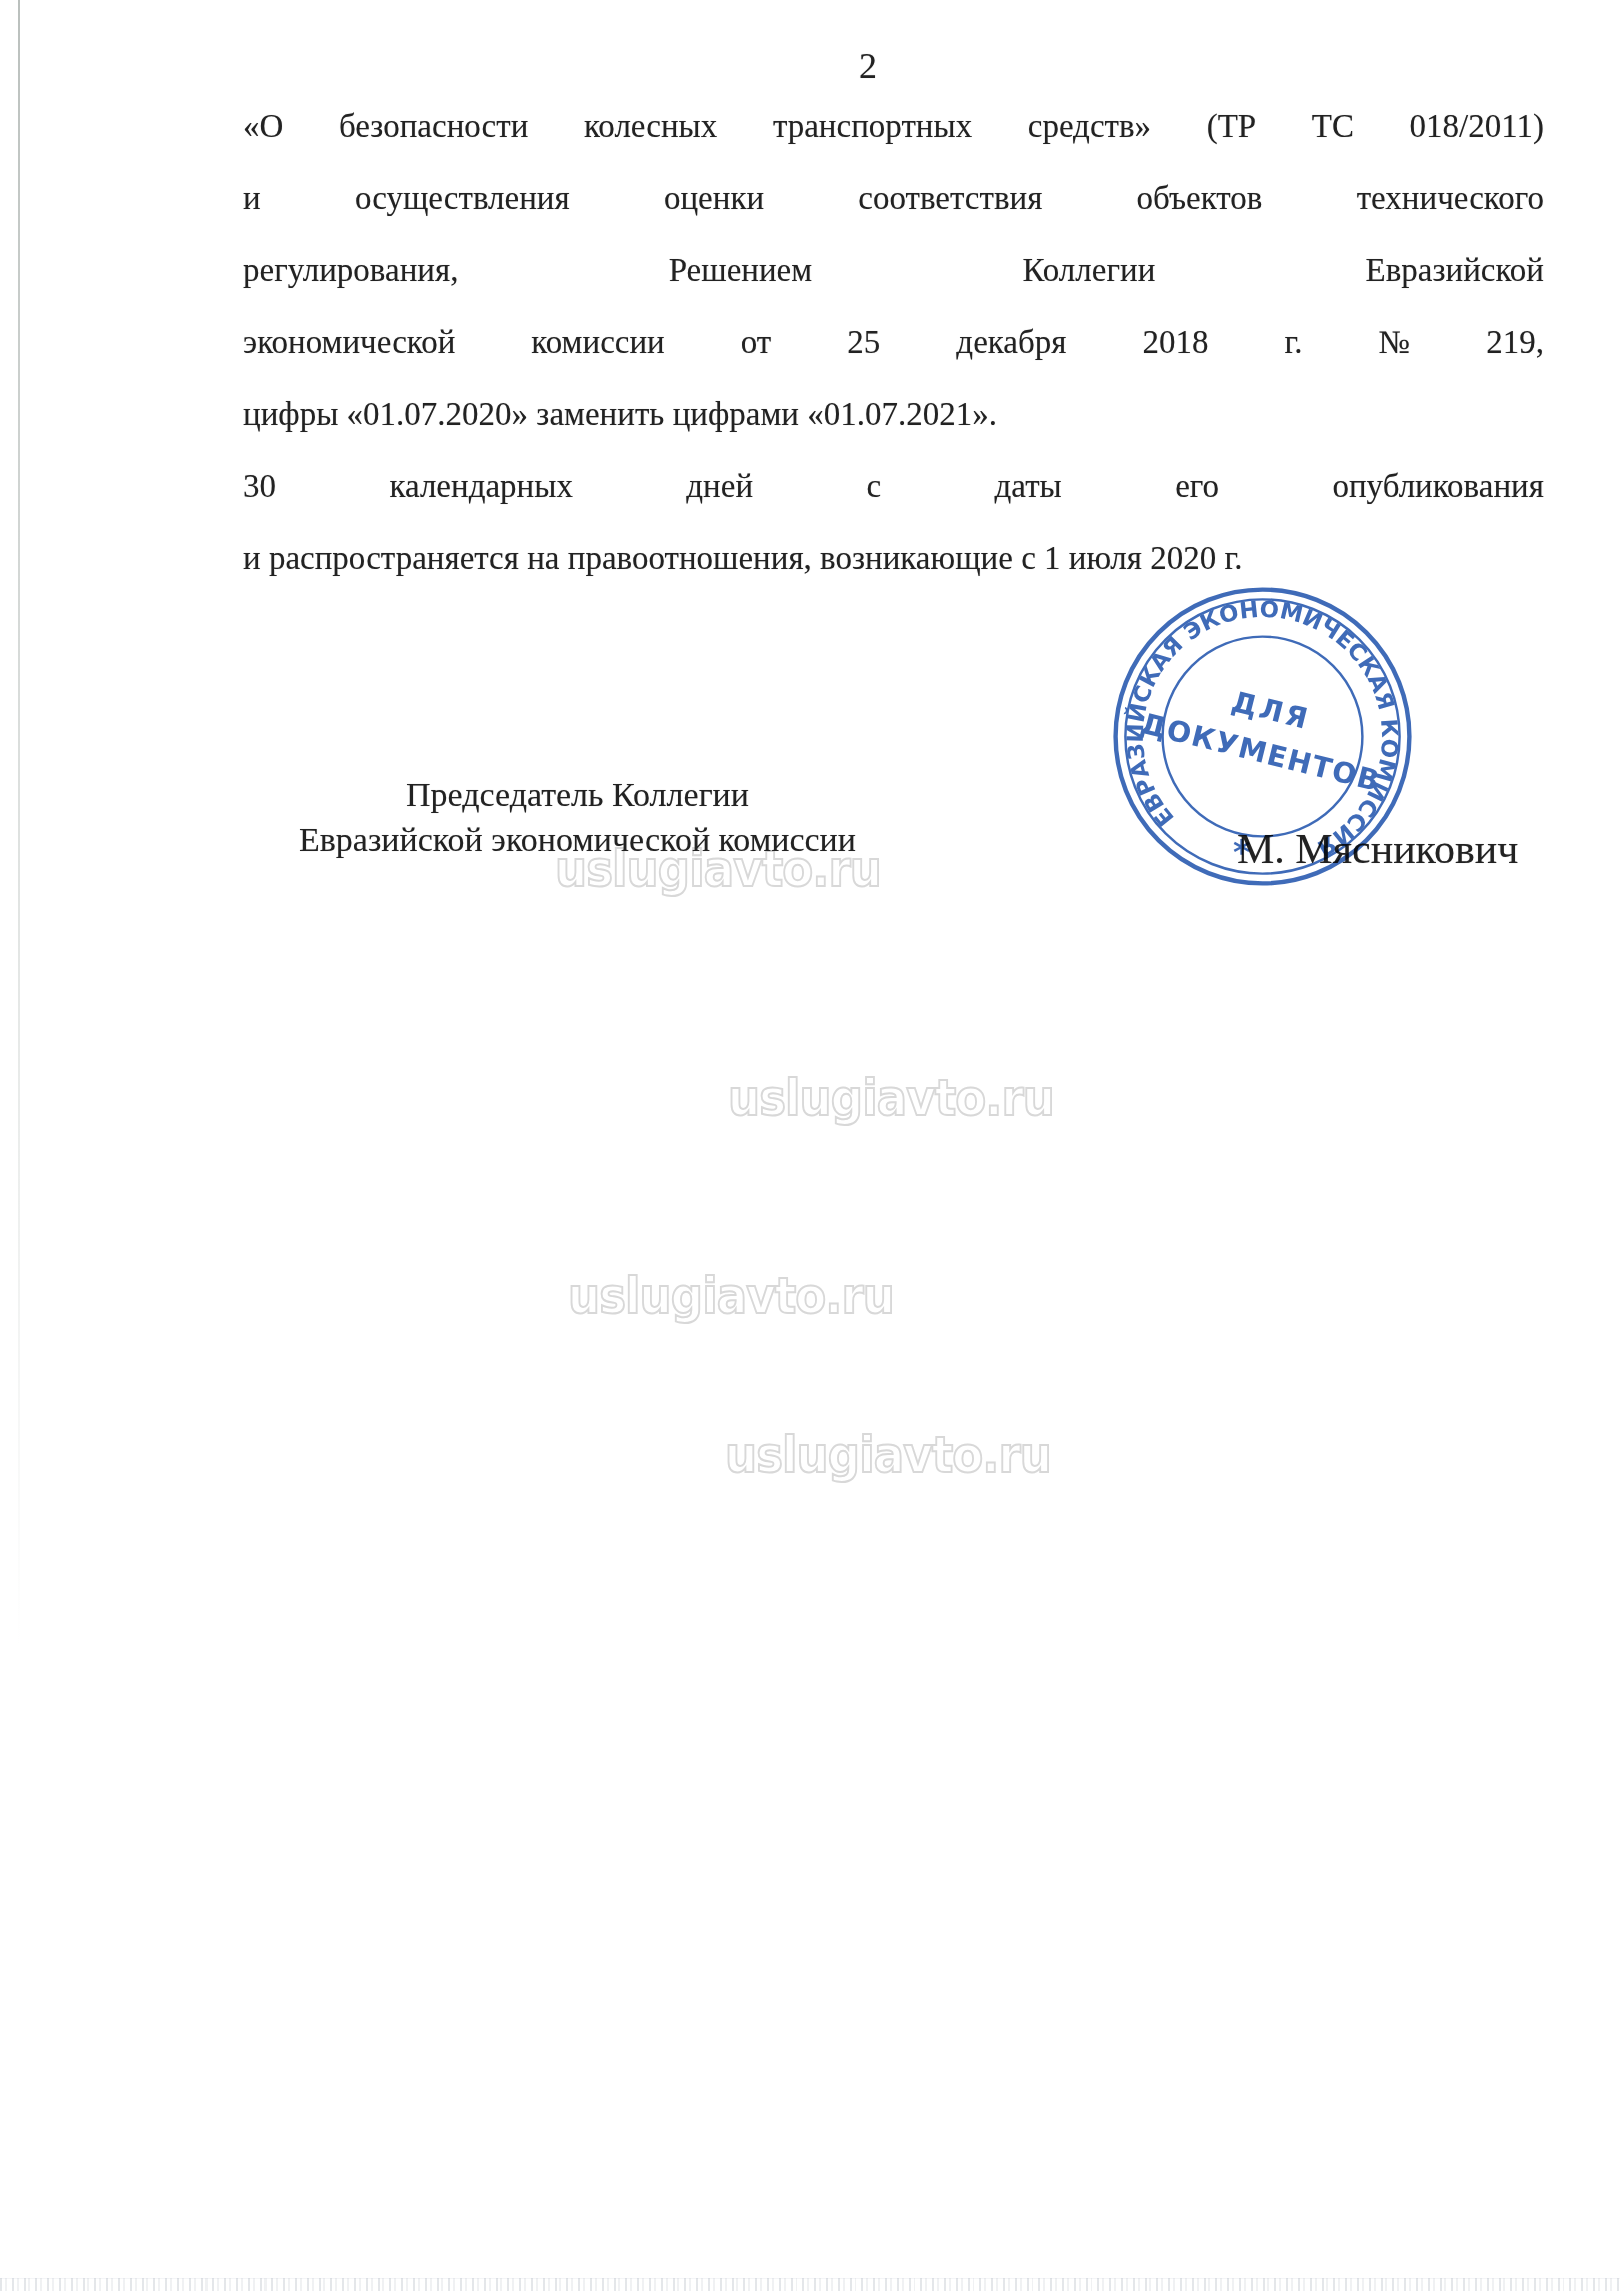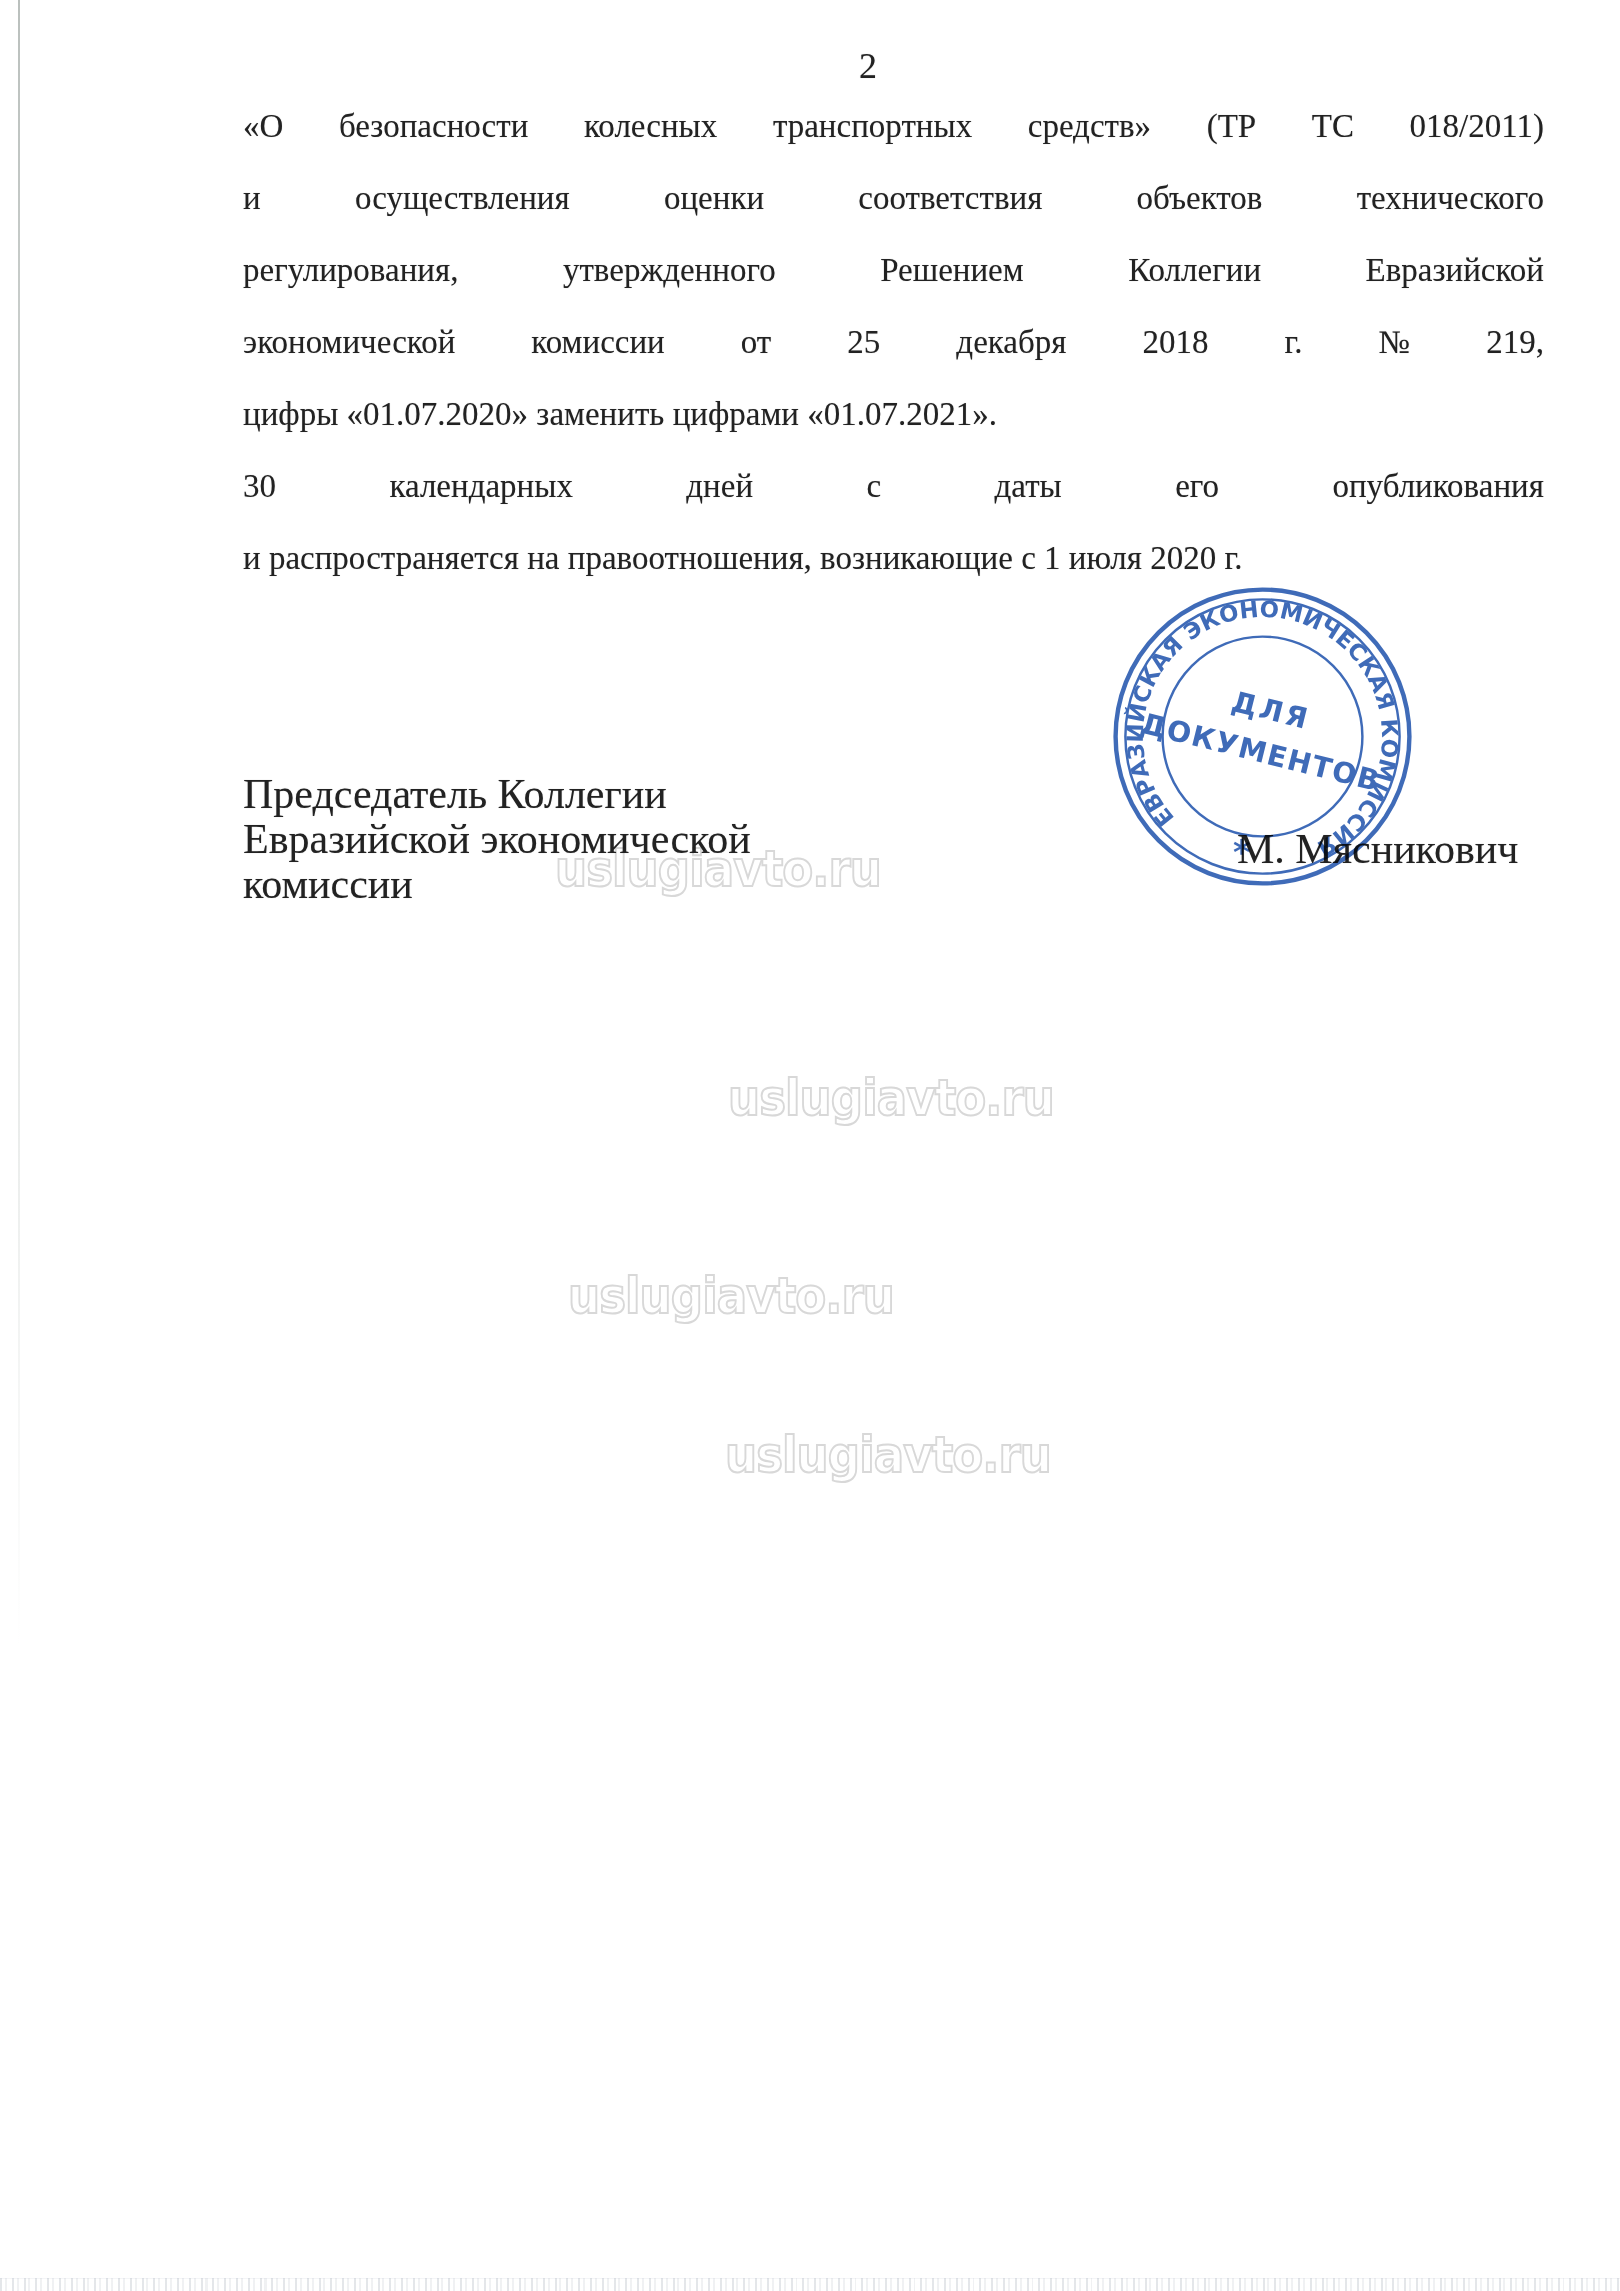--- a/index.html
+++ b/index.html
@@ -83,21 +83,22 @@
     display: flex;
     justify-content: space-between;
   }
   .doc-line.indent { padding-left: 83px; }
 
   
   .signature-left {
     position: absolute;
     left: 243px; top: 772px;
     width: 669px;
-    font-size: 42px;
+    text-align: center;
+    font-size: 34px;
     line-height: 45px;
     text-shadow: 0 0 1px rgba(0,0,0,0.28);
   }
   .signature-name {
     position: absolute;
     left: 1237px; top: 825px;
     font-size: 42px;
     text-shadow: 0 0 1px rgba(0,0,0,0.28);
   }
 
@@ -154,21 +155,20 @@
       <div class="doc-line justify">
         <span>и</span>
         <span>осуществления</span>
         <span>оценки</span>
         <span>соответствия</span>
         <span>объектов</span>
         <span>технического</span>
       </div>
       <div class="doc-line justify">
         <span>регулирования,</span>
-        <span>утвержденного</span>
         <span>Решением</span>
         <span>Коллегии</span>
         <span>Евразийской</span>
       </div>
       <div class="doc-line justify">
         <span>экономической</span>
         <span>комиссии</span>
         <span>от</span>
         <span>25</span>
         <span>декабря</span>

